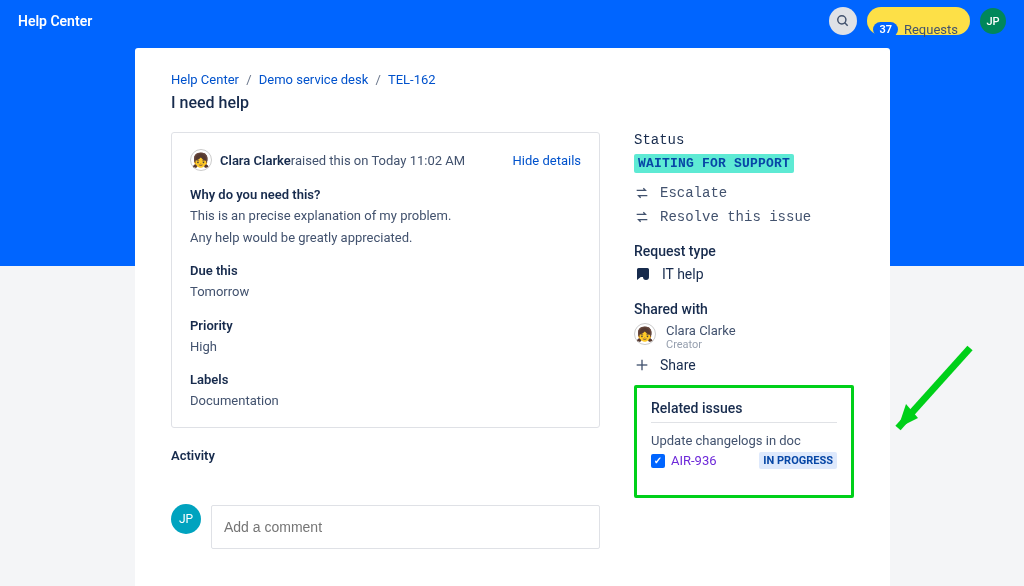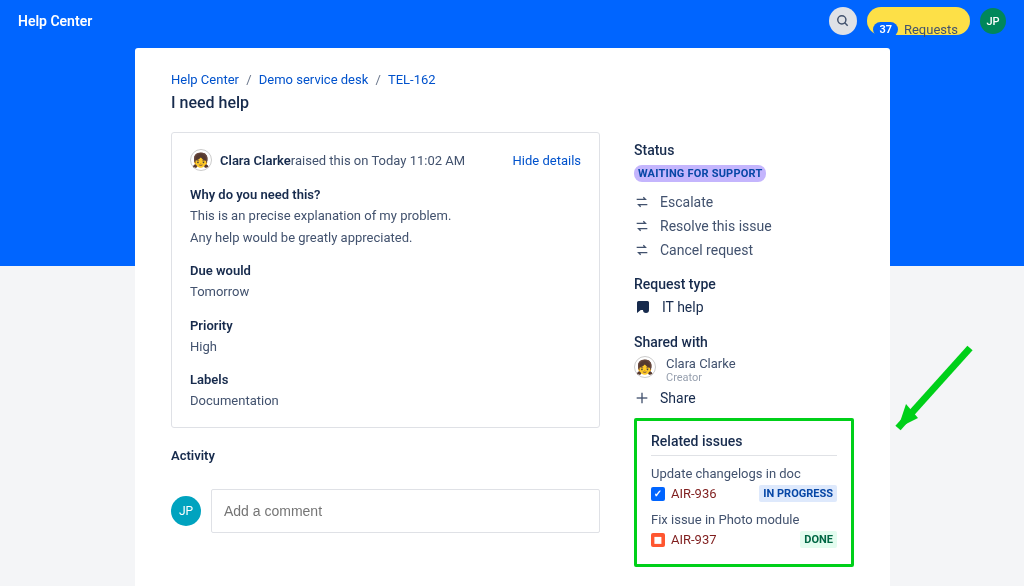--- a/index.html
+++ b/index.html
@@ -63,68 +63,68 @@
     background:#fff; border:1px solid #ccc; font-size:14px; margin-right:8px;
   }
   .raiser-name { font-weight:600; font-size:13px; }
   .raised-on { font-size:13px; color:#42526E; }
   .hide-details { margin-left:auto; color:#0052CC; font-size:13px;text-align:center; }
   .field-label { font-weight:600; font-size:13px; margin-top:16px; }
   .field-value { font-size:13px; color:#42526E; margin-top:4px; line-height:1.5;}
   .field-value p { margin-bottom:2px; }
   h3.section-title { font-size:14px; font-weight:500; color:#172B4D; margin-bottom:6px; }
   .status-badge {
-    background:#c4b5fd; color:#0747A6; font-size:11px; font-weight:700;
-    padding:2px 4px; border-radius:8px; display:inline-block; letter-spacing:0.2px;
+    background:#5eead4; color:#0747A6; font-size:13px; font-weight:700;
+    padding:2px 4px; border-radius:2px; display:inline-block; letter-spacing:0.2px;
   }
   .action-list { margin-top:12px; display:flex; flex-direction:column; gap:8px; }
   .action-item { display:flex; align-items:center; gap:10px; color:#42526E; font-size:14px; }
   .reqtype-row { display:flex; align-items:center; gap:10px; margin-top:6px;}
   .shared-row { display:flex; align-items:flex-start; gap:10px; margin-top:6px;}
   .shared-name { font-size:13px; color:#42526E; }
   .shared-sub { font-size:11px; color:#97A0AF; }
   .share-row { display:flex; align-items:center; gap:10px; margin-top:6px; }
   .activity-title { margin-top:20px; font-weight:600; font-size:13px; }
   .comment-row { display:flex; align-items:center; gap:10px; margin-top:26px; }
   .comment-avatar {
     width:30px; height:30px; border-radius:50%; background:#00A3BF;
     color:#fff; font-size:12px; display:flex; align-items:center; justify-content:center;
   }
   .comment-input {
     flex:1; border:1px solid #DFE1E6; border-radius:2px; height:44px;
-    padding:0 12px; font-size:14px; color:#7A869A;
+    padding:0 12px; font-size:14px; color:#7A869A;margin-top:16px;
   }
   .related-box {
     border:3px solid #00D019; border-radius:2px; padding:12px 14px 16px;
     margin-top:12px;
   }
   .related-box hr { border:none; border-top:1px solid #E0E2E6; margin:6px 0 10px; }
   .issue-block { margin-bottom:10px; }
   .issue-title { font-size:13px; color:#42526E; margin-bottom:4px; }
   .issue-row { display:flex; align-items:center; }
-  .issue-key { color:#7f1d1d; font-size:13px; }
+  .issue-key { color:#6d28d9; font-size:13px; }
   .issue-status-badge {
     margin-left:auto; font-size:11px; font-weight:700; padding:2px 4px;
     border-radius:2px;
   }
   .st-inprogress { background:#DEE9FC; color:#0747A6; }
   .st-done { background:#E3FCEF; color:#006644; }
   .issue-icon {
     width:14px; height:14px; border-radius:2px; display:inline-flex;
     align-items:center; justify-content:center; color:#fff; font-size:10px;
     margin-right:6px; font-weight:700;
   }
   .icon-check { background:#0065FF; }
   .icon-square { background:#FF5630; }
   .arrow {
     position:absolute; top:340px; right:44px;
     pointer-events:none;
   }
   .side-section { margin-top:18px; }
-  .side-section.first { margin-top:10px; }
+  .side-section.first { margin-top:0;font-family:Liberation Mono, monospace; }
   svg { display:block; }
 </style>
 </head>
 <body>
 
 <div class="blue-band"></div>
 
 <div class="topbar">
   <div class="topbar-title">Help Center</div>
   <div class="topbar-right">
@@ -162,21 +162,21 @@
           <span class="raised-on"> raised this on Today 11:02 AM</span>
           <a class="hide-details">Hide details</a>
         </div>
 
         <div class="field-label">Why do you need this?</div>
         <div class="field-value">
           <p>This is an precise explanation of my problem.</p>
           <p>Any help would be greatly appreciated.</p>
         </div>
 
-        <div class="field-label">Due would</div>
+        <div class="field-label">Due this</div>
         <div class="field-value">Tomorrow</div>
 
         <div class="field-label">Priority</div>
         <div class="field-value">High</div>
 
         <div class="field-label">Labels</div>
         <div class="field-value">Documentation</div>
       </div>
 
       <div class="activity-title">Activity</div>
@@ -196,26 +196,20 @@
                 <path d="M4 8h13l-3-3M20 16H7l3 3"></path>
               </svg>
             <span>Escalate</span>
           </div>
           <div class="action-item">
             <svg width="16" height="16" viewBox="0 0 24 24" fill="none" stroke="#42526E" stroke-width="2">
                 <path d="M4 8h13l-3-3M20 16H7l3 3"></path>
               </svg>
             <span>Resolve this issue</span>
           </div>
-          <div class="action-item">
-            <svg width="16" height="16" viewBox="0 0 24 24" fill="none" stroke="#42526E" stroke-width="2">
-                <path d="M4 8h13l-3-3M20 16H7l3 3"></path>
-              </svg>
-            <span>Cancel request</span>
-          </div>
         </div>
       </div>
 
       <div class="side-section">
         <h3 class="section-title">Request type</h3>
         <div class="reqtype-row">
           <svg width="18" height="18" viewBox="0 0 24 24" fill="#172B4D">
               <path d="M4 4h14a2 2 0 0 1 2 2v8a2 2 0 0 1-2 2H9l-5 4V6a2 2 0 0 1 2-2z"></path>
               <circle cx="16" cy="16" r="4" fill="#172B4D"></circle>
             </svg>
@@ -245,28 +239,20 @@
         <h3 class="section-title">Related issues</h3>
         <hr>
         <div class="issue-block">
           <div class="issue-title">Update changelogs in doc</div>
           <div class="issue-row">
             <span class="issue-icon icon-check">✓</span>
             <span class="issue-key">AIR-936</span>
             <span class="issue-status-badge st-inprogress">IN PROGRESS</span>
           </div>
         </div>
-        <div class="issue-block" style="margin-bottom:0;">
-          <div class="issue-title">Fix issue in Photo module</div>
-          <div class="issue-row">
-            <span class="issue-icon icon-square">◼</span>
-            <span class="issue-key">AIR-937</span>
-            <span class="issue-status-badge st-done">DONE</span>
-          </div>
-        </div>
       </div>
     </div>
   </div>
 </div>
 
 <svg class="arrow" width="110" height="110" viewBox="0 0 110 110">
   <line x1="100" y1="8" x2="28" y2="88" stroke="#00D019" stroke-width="7"></line>
   <polygon points="28,88 48,78 36,64" fill="#00D019"></polygon>
 </svg>
 

